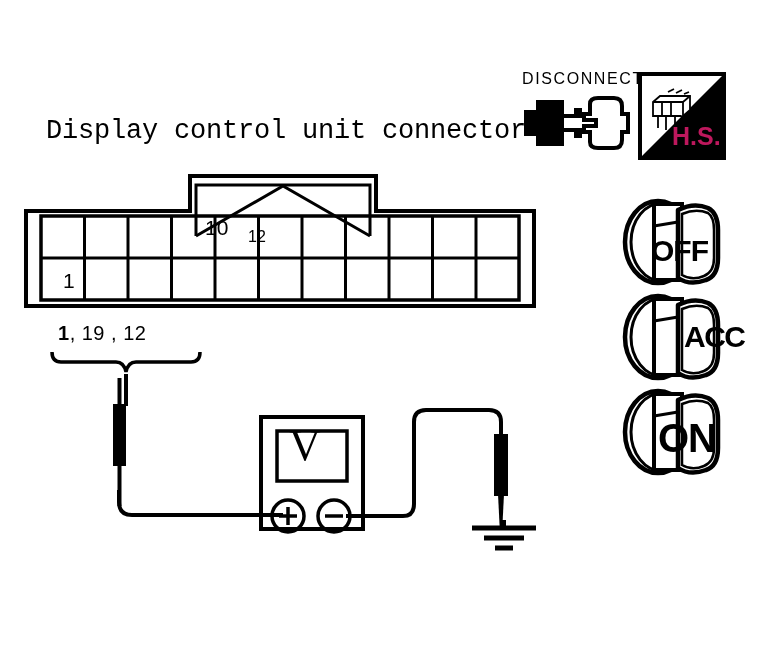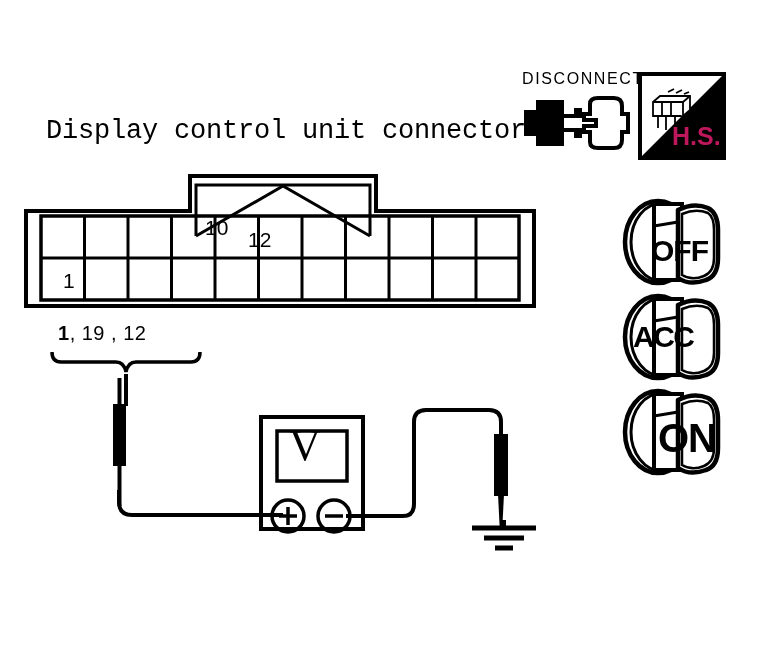--- a/index.html
+++ b/index.html
@@ -92,21 +92,21 @@
       <line class="ln" x1="238.5" y1="48" x2="238.5" y2="132" stroke-width="3"></line>
       <line class="ln" x1="282" y1="48" x2="282" y2="132" stroke-width="3"></line>
       <line class="ln" x1="325.5" y1="48" x2="325.5" y2="132" stroke-width="3"></line>
       <line class="ln" x1="369" y1="48" x2="369" y2="132" stroke-width="3"></line>
       <line class="ln" x1="412.5" y1="48" x2="412.5" y2="132" stroke-width="3"></line>
       <line class="ln" x1="456" y1="48" x2="456" y2="132" stroke-width="3"></line>
     </svg>
   </div>
 
   <div class="abs" style="left:205px; top:216px; font-size:21px;">10</div>
-  <div class="abs" style="left:248px; top:228px; font-size:21px;">12</div>
+  <div class="abs" style="left:248px; top:228px; font-size:16px;">12</div>
   <div class="abs" style="left:63px; top:269px; font-size:21px;">1</div>
 
   <div class="abs" id="terminal-list">
     <span class="first-pin">1</span><span>, 19 , 12</span>
   </div>
 
   <div class="abs" style="left:48px; top:348px;">
     <svg width="160" height="62" viewBox="0 0 160 62">
       <path class="ln" stroke-width="3.5" stroke-linecap="butt" d="M 4 4 Q 4 14 13 14 L 68 14 Q 76 14 78 24 Q 80 14 88 14 L 143 14 Q 152 14 152 4"></path>
       <path class="ln" stroke-width="4" d="M 78 26 L 78 58"></path>
@@ -239,21 +239,21 @@
     <svg width="110" height="92" viewBox="0 0 110 92">
       <ellipse cx="38" cy="46" rx="33" ry="41" fill="#fff" stroke="#000" stroke-width="4.5"></ellipse>
       <ellipse cx="42" cy="46" rx="31" ry="39" fill="#fff" stroke="#000" stroke-width="3"></ellipse>
       <path fill="#fff" stroke="#000" stroke-width="4" d="M 34 8 L 62 8 L 62 84 L 34 84 Z"></path>
       <path fill="#fff" stroke="#000" stroke-width="4.5" stroke-linejoin="round" d="M 58 14 Q 74 6 88 12 Q 98 17 98 34 L 98 62 Q 98 80 86 84
                Q 70 90 58 82 Z"></path>
       <path fill="none" stroke="#000" stroke-width="2.5" d="M 62 18 Q 76 12 88 17 Q 94 21 94 34 L 94 62 Q 94 76 84 80 Q 72 85 62 79 Z"></path>
       <path fill="none" stroke="#000" stroke-width="3" d="M 34 30 L 58 26"></path>
     </svg>
   </div>
-  <div class="abs" style="left:633px; top:320px; font-size:30px; font-weight:bold; font-family:'Liberation Sans', sans-serif; letter-spacing:-1.5px;">ACC</div>
+  <div class="abs" style="left:684px; top:320px; font-size:30px; font-weight:bold; font-family:'Liberation Sans', sans-serif; letter-spacing:-1.5px;">ACC</div>
 
   <div class="abs" style="left:620px; top:386px;">
     <svg width="110" height="92" viewBox="0 0 110 92">
       <ellipse cx="38" cy="46" rx="33" ry="41" fill="#fff" stroke="#000" stroke-width="4.5"></ellipse>
       <ellipse cx="42" cy="46" rx="31" ry="39" fill="#fff" stroke="#000" stroke-width="3"></ellipse>
       <path fill="#fff" stroke="#000" stroke-width="4" d="M 34 8 L 62 8 L 62 84 L 34 84 Z"></path>
       <path fill="#fff" stroke="#000" stroke-width="4.5" stroke-linejoin="round" d="M 58 14 Q 74 6 88 12 Q 98 17 98 34 L 98 62 Q 98 80 86 84
                Q 70 90 58 82 Z"></path>
       <path fill="none" stroke="#000" stroke-width="2.5" d="M 62 18 Q 76 12 88 17 Q 94 21 94 34 L 94 62 Q 94 76 84 80 Q 72 85 62 79 Z"></path>
       <path fill="none" stroke="#000" stroke-width="3" d="M 34 30 L 58 26"></path>

